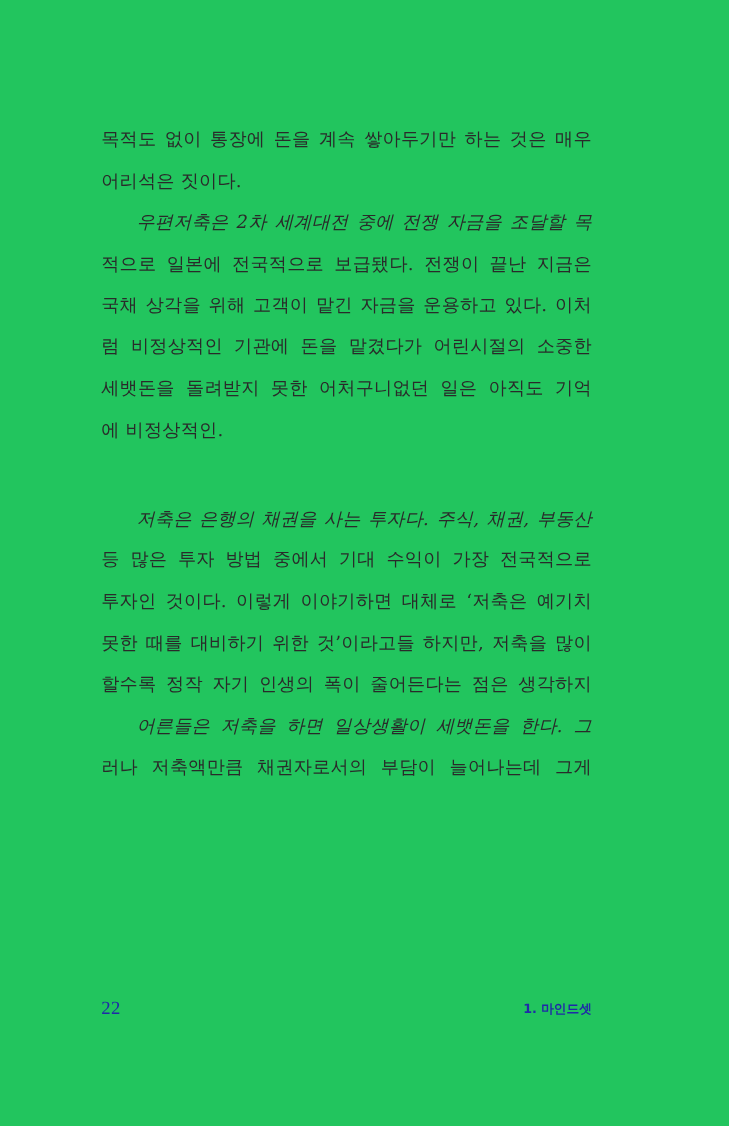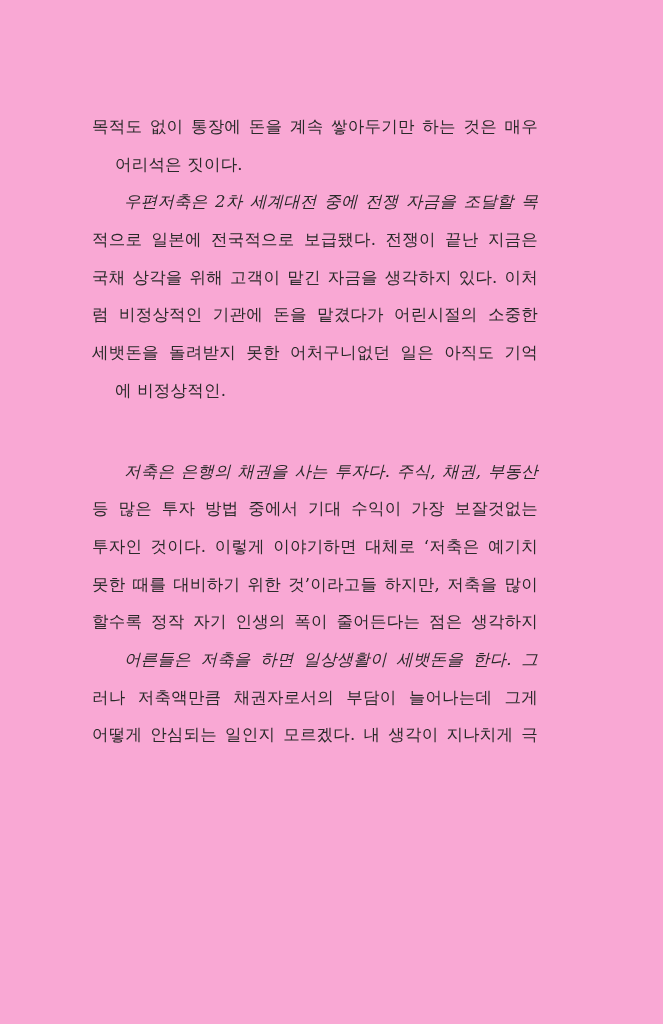--- a/index.html
+++ b/index.html
@@ -11,21 +11,21 @@
       width: 663px;
       height: 1024px;
       position: relative;
       overflow: hidden;
     }
     .page {
       position: absolute;
       left: 0; top: 0;
       width: 663px;
       height: 1024px;
-      background: #f9a8d4;
+      background: #22c55e;
     }
     .body-text {
       position: absolute;
       left: 92px;
       top: 108px;
       width: 446px;
       font-family: "DejaVu Serif", "Liberation Serif", serif;
       font-size: 16.5px;
       line-height: 37.7px;
       color: #2a2a2a;
@@ -33,21 +33,20 @@
     }
     .line {
       display: block;
       white-space: nowrap;
       text-align: justify;
       text-align-last: justify;
       height: 37.7px;
     }
     .line.last {
       text-align-last: left;
-      margin-left: 23px;
     }
     .line.indent {
       padding-left: 32px;
       font-style: italic;
     }
     .blank {
       display: block;
       height: 43px;
     }
     .footer {
@@ -77,31 +76,34 @@
 <body>
 
 <div class="page">
   <div class="body-text">
 
     <span class="line">목적도 없이 통장에 돈을 계속 쌓아두기만 하는 것은 매우</span>
     <span class="line last">어리석은 짓이다.</span>
 
     <span class="line indent">우편저축은 2차 세계대전 중에 전쟁 자금을 조달할 목</span>
     <span class="line">적으로 일본에 전국적으로 보급됐다. 전쟁이 끝난 지금은</span>
-    <span class="line">국채 상각을 위해 고객이 맡긴 자금을 생각하지 있다. 이처</span>
+    <span class="line">국채 상각을 위해 고객이 맡긴 자금을 운용하고 있다. 이처</span>
     <span class="line">럼 비정상적인 기관에 돈을 맡겼다가 어린시절의 소중한</span>
     <span class="line">세뱃돈을 돌려받지 못한 어처구니없던 일은 아직도 기억</span>
     <span class="line last">에 비정상적인.</span>
 
     <span class="blank"></span>
 
     <span class="line indent">저축은 은행의 채권을 사는 투자다. 주식, 채권, 부동산</span>
-    <span class="line">등 많은 투자 방법 중에서 기대 수익이 가장 보잘것없는</span>
+    <span class="line">등 많은 투자 방법 중에서 기대 수익이 가장 전국적으로</span>
     <span class="line">투자인 것이다. 이렇게 이야기하면 대체로 ‘저축은 예기치</span>
     <span class="line">못한 때를 대비하기 위한 것’이라고들 하지만, 저축을 많이</span>
     <span class="line">할수록 정작 자기 인생의 폭이 줄어든다는 점은 생각하지</span>
 
     <span class="line indent">어른들은 저축을 하면 일상생활이 세뱃돈을 한다. 그</span>
     <span class="line">러나 저축액만큼 채권자로서의 부담이 늘어나는데 그게</span>
-    <span class="line">어떻게 안심되는 일인지 모르겠다. 내 생각이 지나치게 극</span>
   </div>
 
+  <div class="footer">
+    <span class="page-number">22</span>
+    <span class="chapter-label">1. 마인드셋</span>
+  </div>
 </div>
 
 </body></html>

